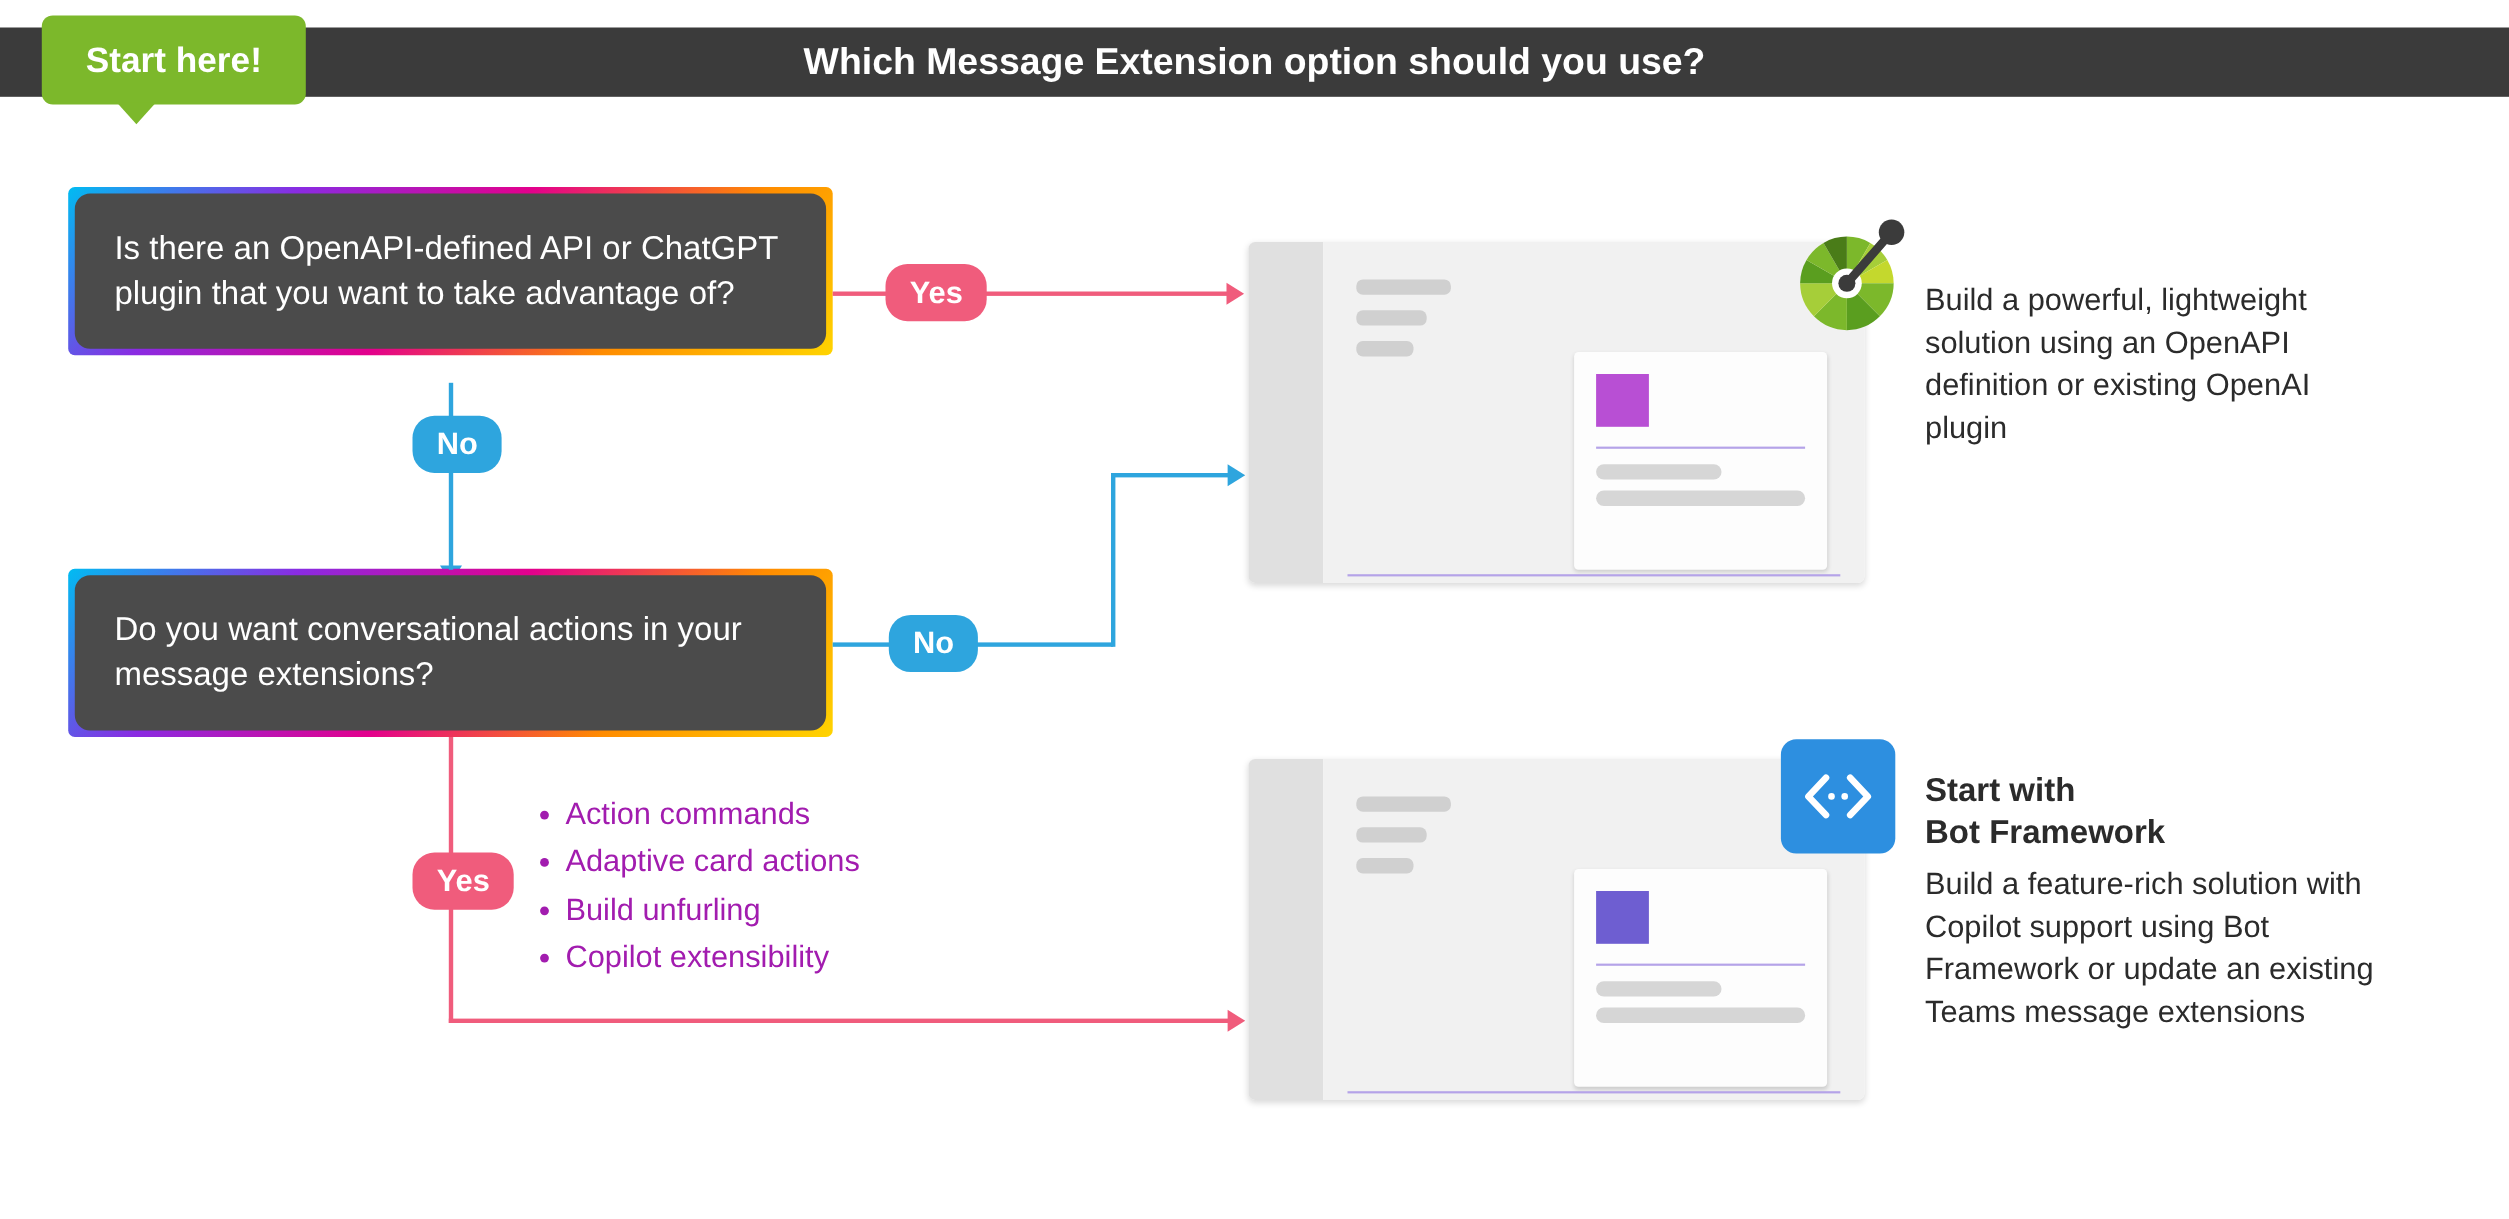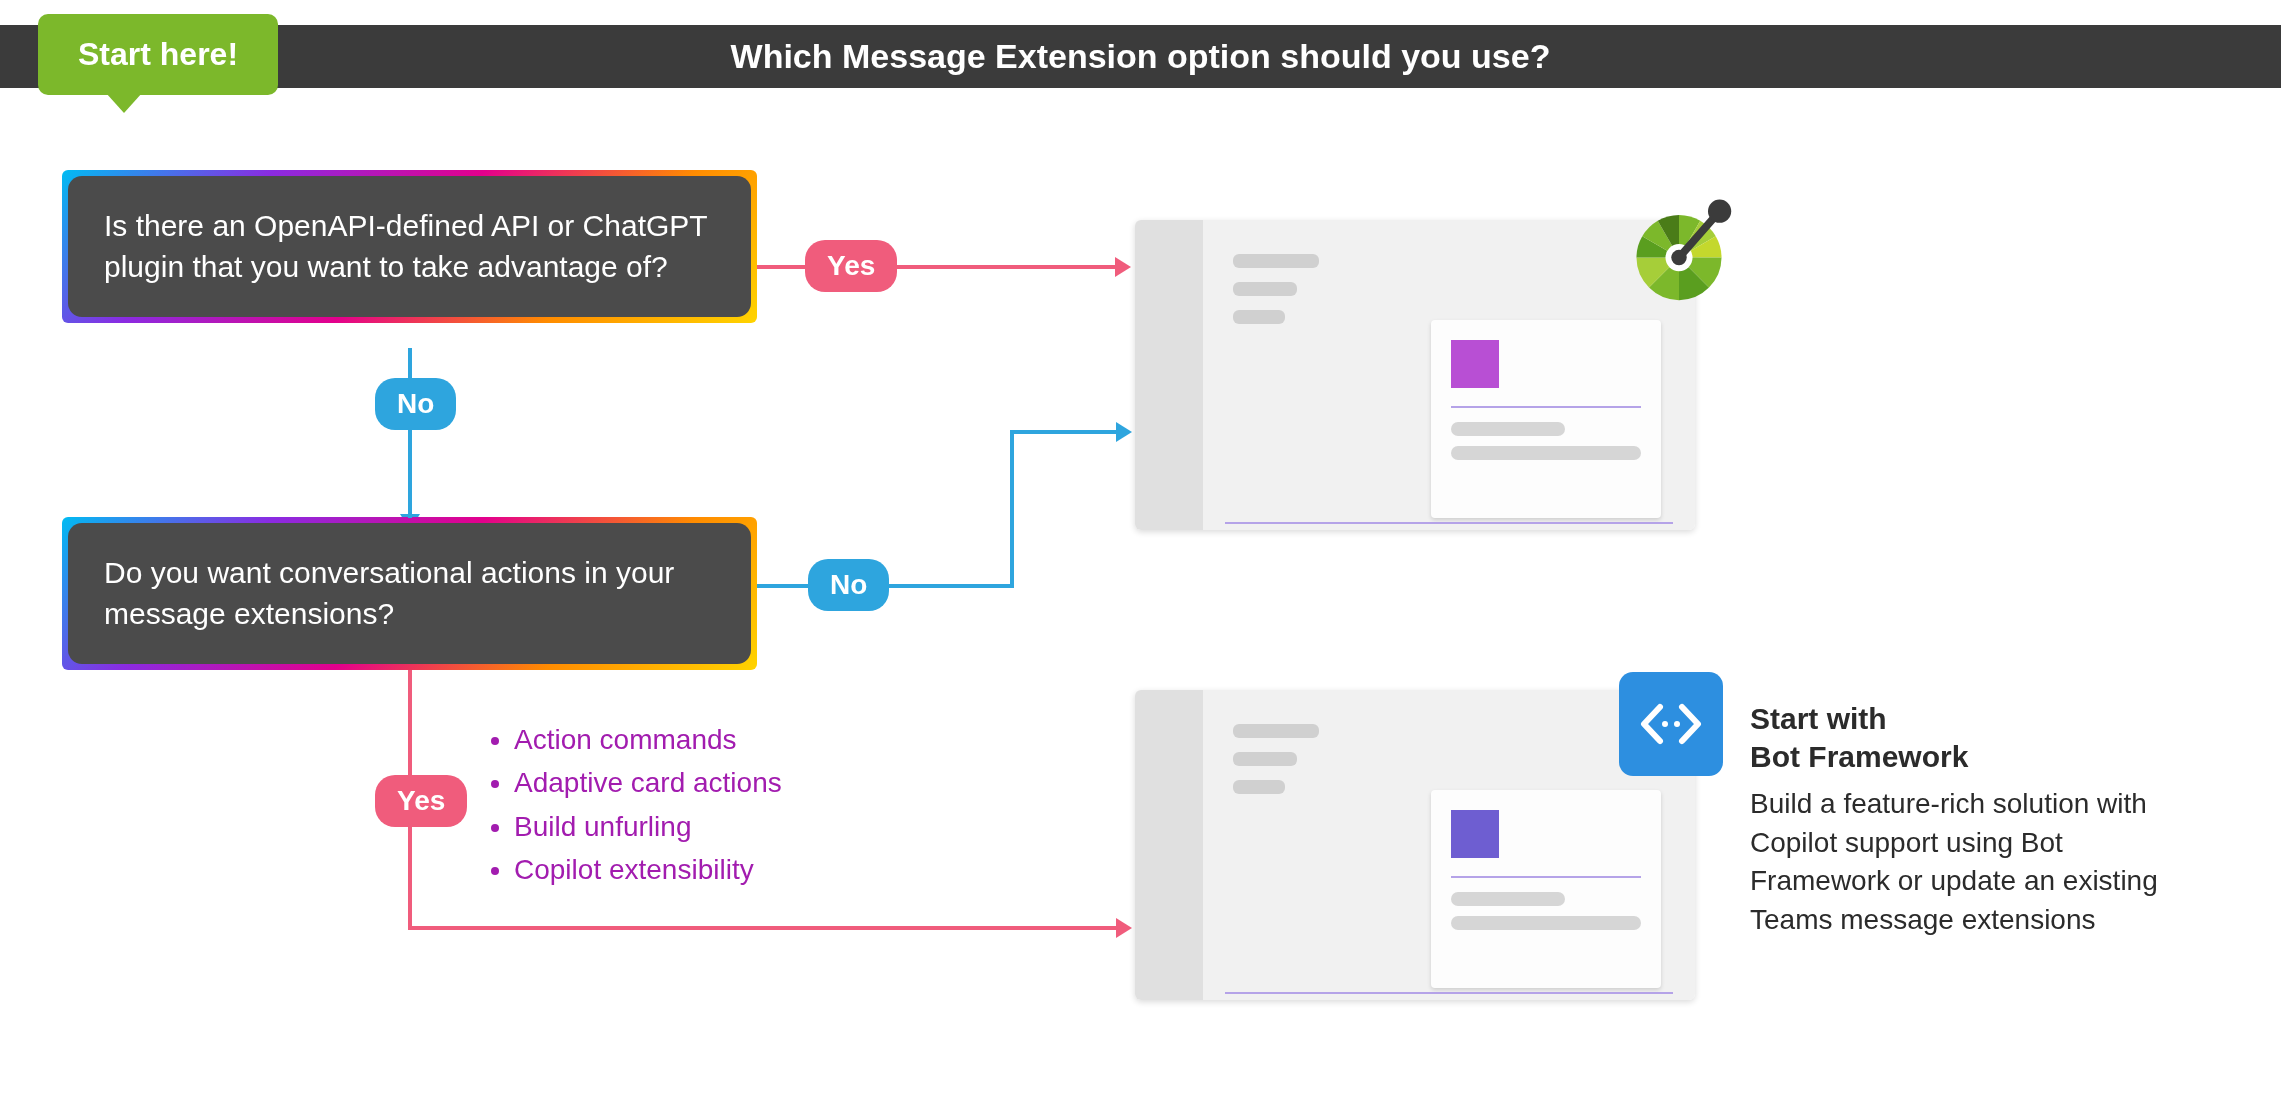--- a/index.html
+++ b/index.html
@@ -274,19 +274,20 @@
     <svg viewBox="0 0 70 50">
       <polyline points="24,8 8,25 24,42" fill="none" stroke="#fff" stroke-width="6" stroke-linecap="round" stroke-linejoin="round"></polyline>
       <polyline points="46,8 62,25 46,42" fill="none" stroke="#fff" stroke-width="6" stroke-linecap="round" stroke-linejoin="round"></polyline>
       <circle cx="29" cy="25" r="3" fill="#fff"></circle>
       <circle cx="41" cy="25" r="3" fill="#fff"></circle>
     </svg>
   </div>
 </div>
 
 <div id="r1" class="result">
+  <p>Build a powerful, lightweight solution using an OpenAPI definition or existing OpenAI plugin</p>
 </div>
 
 <div id="r2" class="result">
   <h3 style="white-space:pre-line;">Start with
 Bot Framework</h3>
   <p>Build a feature-rich solution with Copilot support using Bot Framework or update an existing Teams message extensions</p>
 </div>
 
 </body></html>

